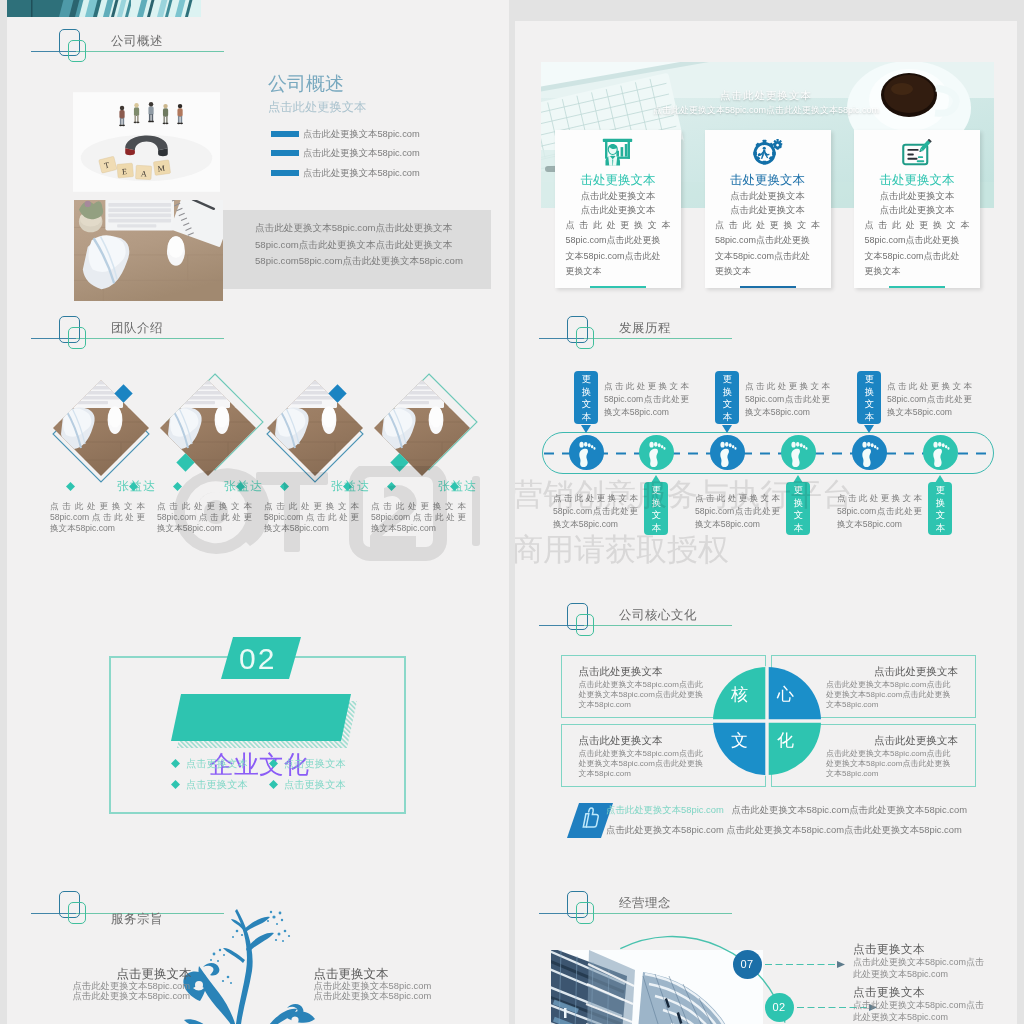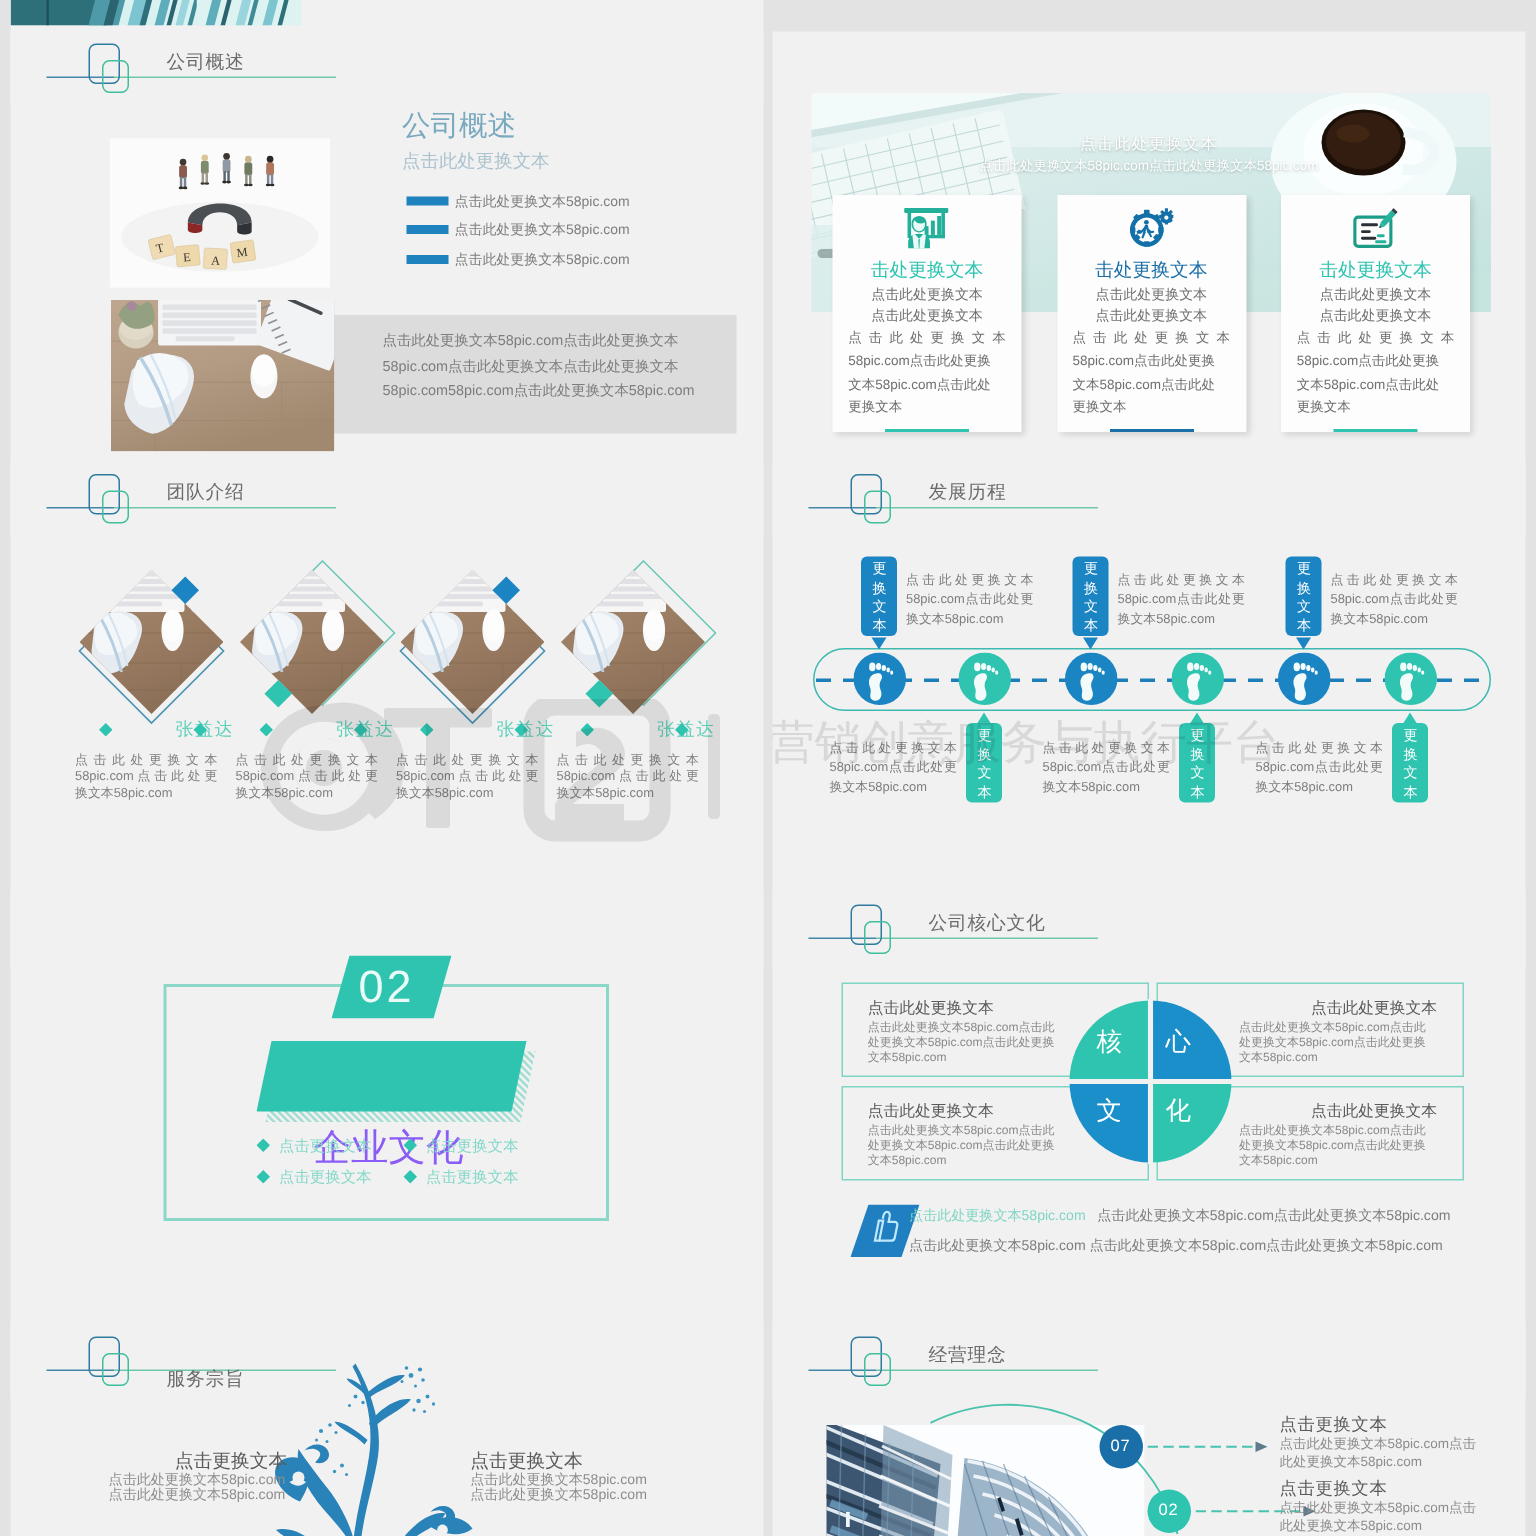--- a/index.html
+++ b/index.html
@@ -1111,14 +1111,15 @@
       <path d="M46 4 A42 42 0 1 0 46 88 A42 42 0 0 0 76 76 L68 68 A31 31 0 1 1 77 46 A31 31 0 0 1 68 68 L60 60 A20 20 0 1 0 46 66 A20 20 0 0 1 46 26 A20 20 0 0 1 60 60 L80 80 A42 42 0 0 0 46 4Z"></path>
       <circle cx="46" cy="46" r="12"></circle>
       <rect x="86" y="6" width="72" height="13" rx="2"></rect>
       <rect x="114" y="6" width="16" height="80" rx="2"></rect>
       <rect x="186" y="4" width="84" height="84" rx="14" fill="none" stroke="#e7e7e7" stroke-width="14"></rect>
       <path d="M214 22 q20 -8 30 6 q8 14 -8 24 q-16 10 -24 18 h34 v12 h-46 v-12 q8 -12 24 -22 q10 -8 6 -14 q-5 -7 -16 -2Z"></path>
       <rect x="302" y="10" width="8" height="70" rx="3"></rect>
     </g>
   </svg>
   <div style="position:absolute;left:512px;top:474px;color:#e5e5e5;font-size:31px;letter-spacing:0;white-space:nowrap;">营销创意服务与执行平台</div>
+  <div style="position:absolute;left:512px;top:529px;color:#e5e5e5;font-size:31px;letter-spacing:0;white-space:nowrap;">商用请获取授权</div>
 </div>
 </div>
 
 </body></html>

